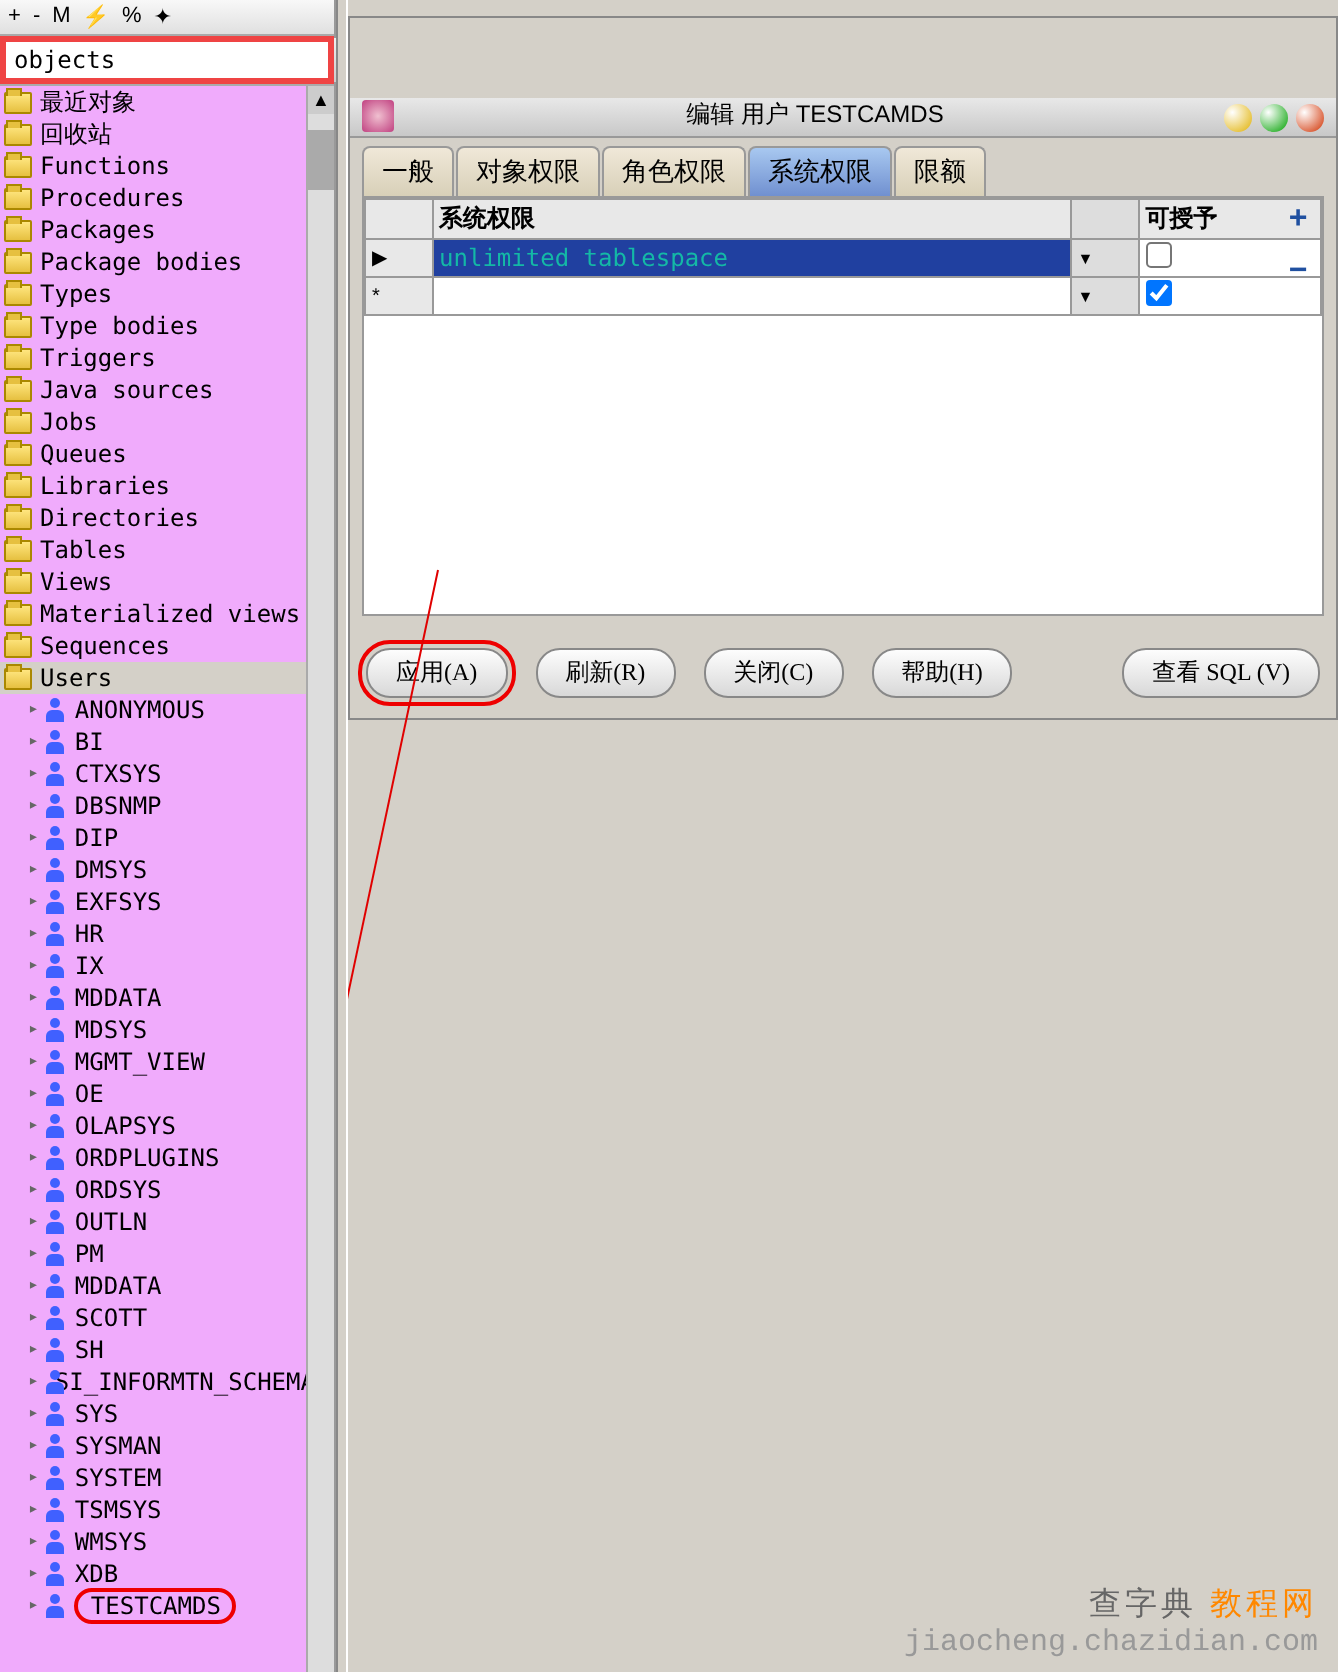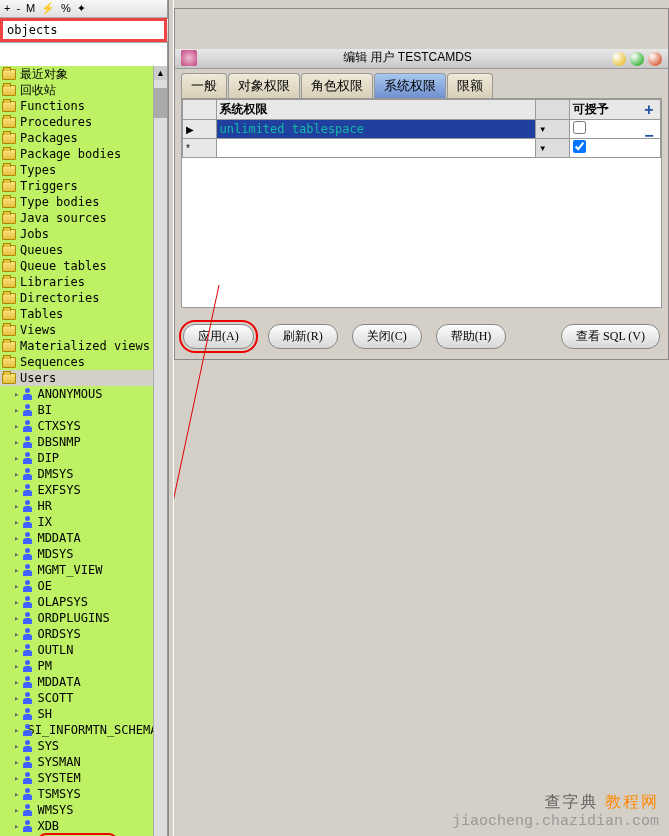--- a/index.html
+++ b/index.html
@@ -49,22 +49,21 @@
       font-size: 8px;
       display:flex;
       flex-direction:column;
       align-items:center;
       justify-content:center;
     }
     .tree {
       flex: 1;
       overflow: hidden;
       position: relative;
-      background: #bef264;
-      margin-top: 23px;
+      background: #f0abfc;
     }
     .tree-scroll {
       position:absolute;
       right:0; top:0; bottom:0;
       width:14px;
       background:#ddd;
       border-left:1px solid #aaa;
     }
     .scroll-thumb {
       background: #aaa;
@@ -358,41 +357,37 @@
           <div class="tree-folder">
             <span class="folder-icon"></span>
             <span>Package bodies</span>
           </div>
           <div class="tree-folder">
             <span class="folder-icon"></span>
             <span>Types</span>
           </div>
           <div class="tree-folder">
             <span class="folder-icon"></span>
+            <span>Type bodies</span>
+          </div>
+          <div class="tree-folder">
+            <span class="folder-icon"></span>
             <span>Triggers</span>
           </div>
           <div class="tree-folder">
             <span class="folder-icon"></span>
-            <span>Type bodies</span>
-          </div>
-          <div class="tree-folder">
-            <span class="folder-icon"></span>
             <span>Java sources</span>
           </div>
           <div class="tree-folder">
             <span class="folder-icon"></span>
             <span>Jobs</span>
           </div>
           <div class="tree-folder">
             <span class="folder-icon"></span>
             <span>Queues</span>
-          </div>
-          <div class="tree-folder">
-            <span class="folder-icon"></span>
-            <span>Queue tables</span>
           </div>
           <div class="tree-folder">
             <span class="folder-icon"></span>
             <span>Libraries</span>
           </div>
           <div class="tree-folder">
             <span class="folder-icon"></span>
             <span>Directories</span>
           </div>
           <div class="tree-folder">

